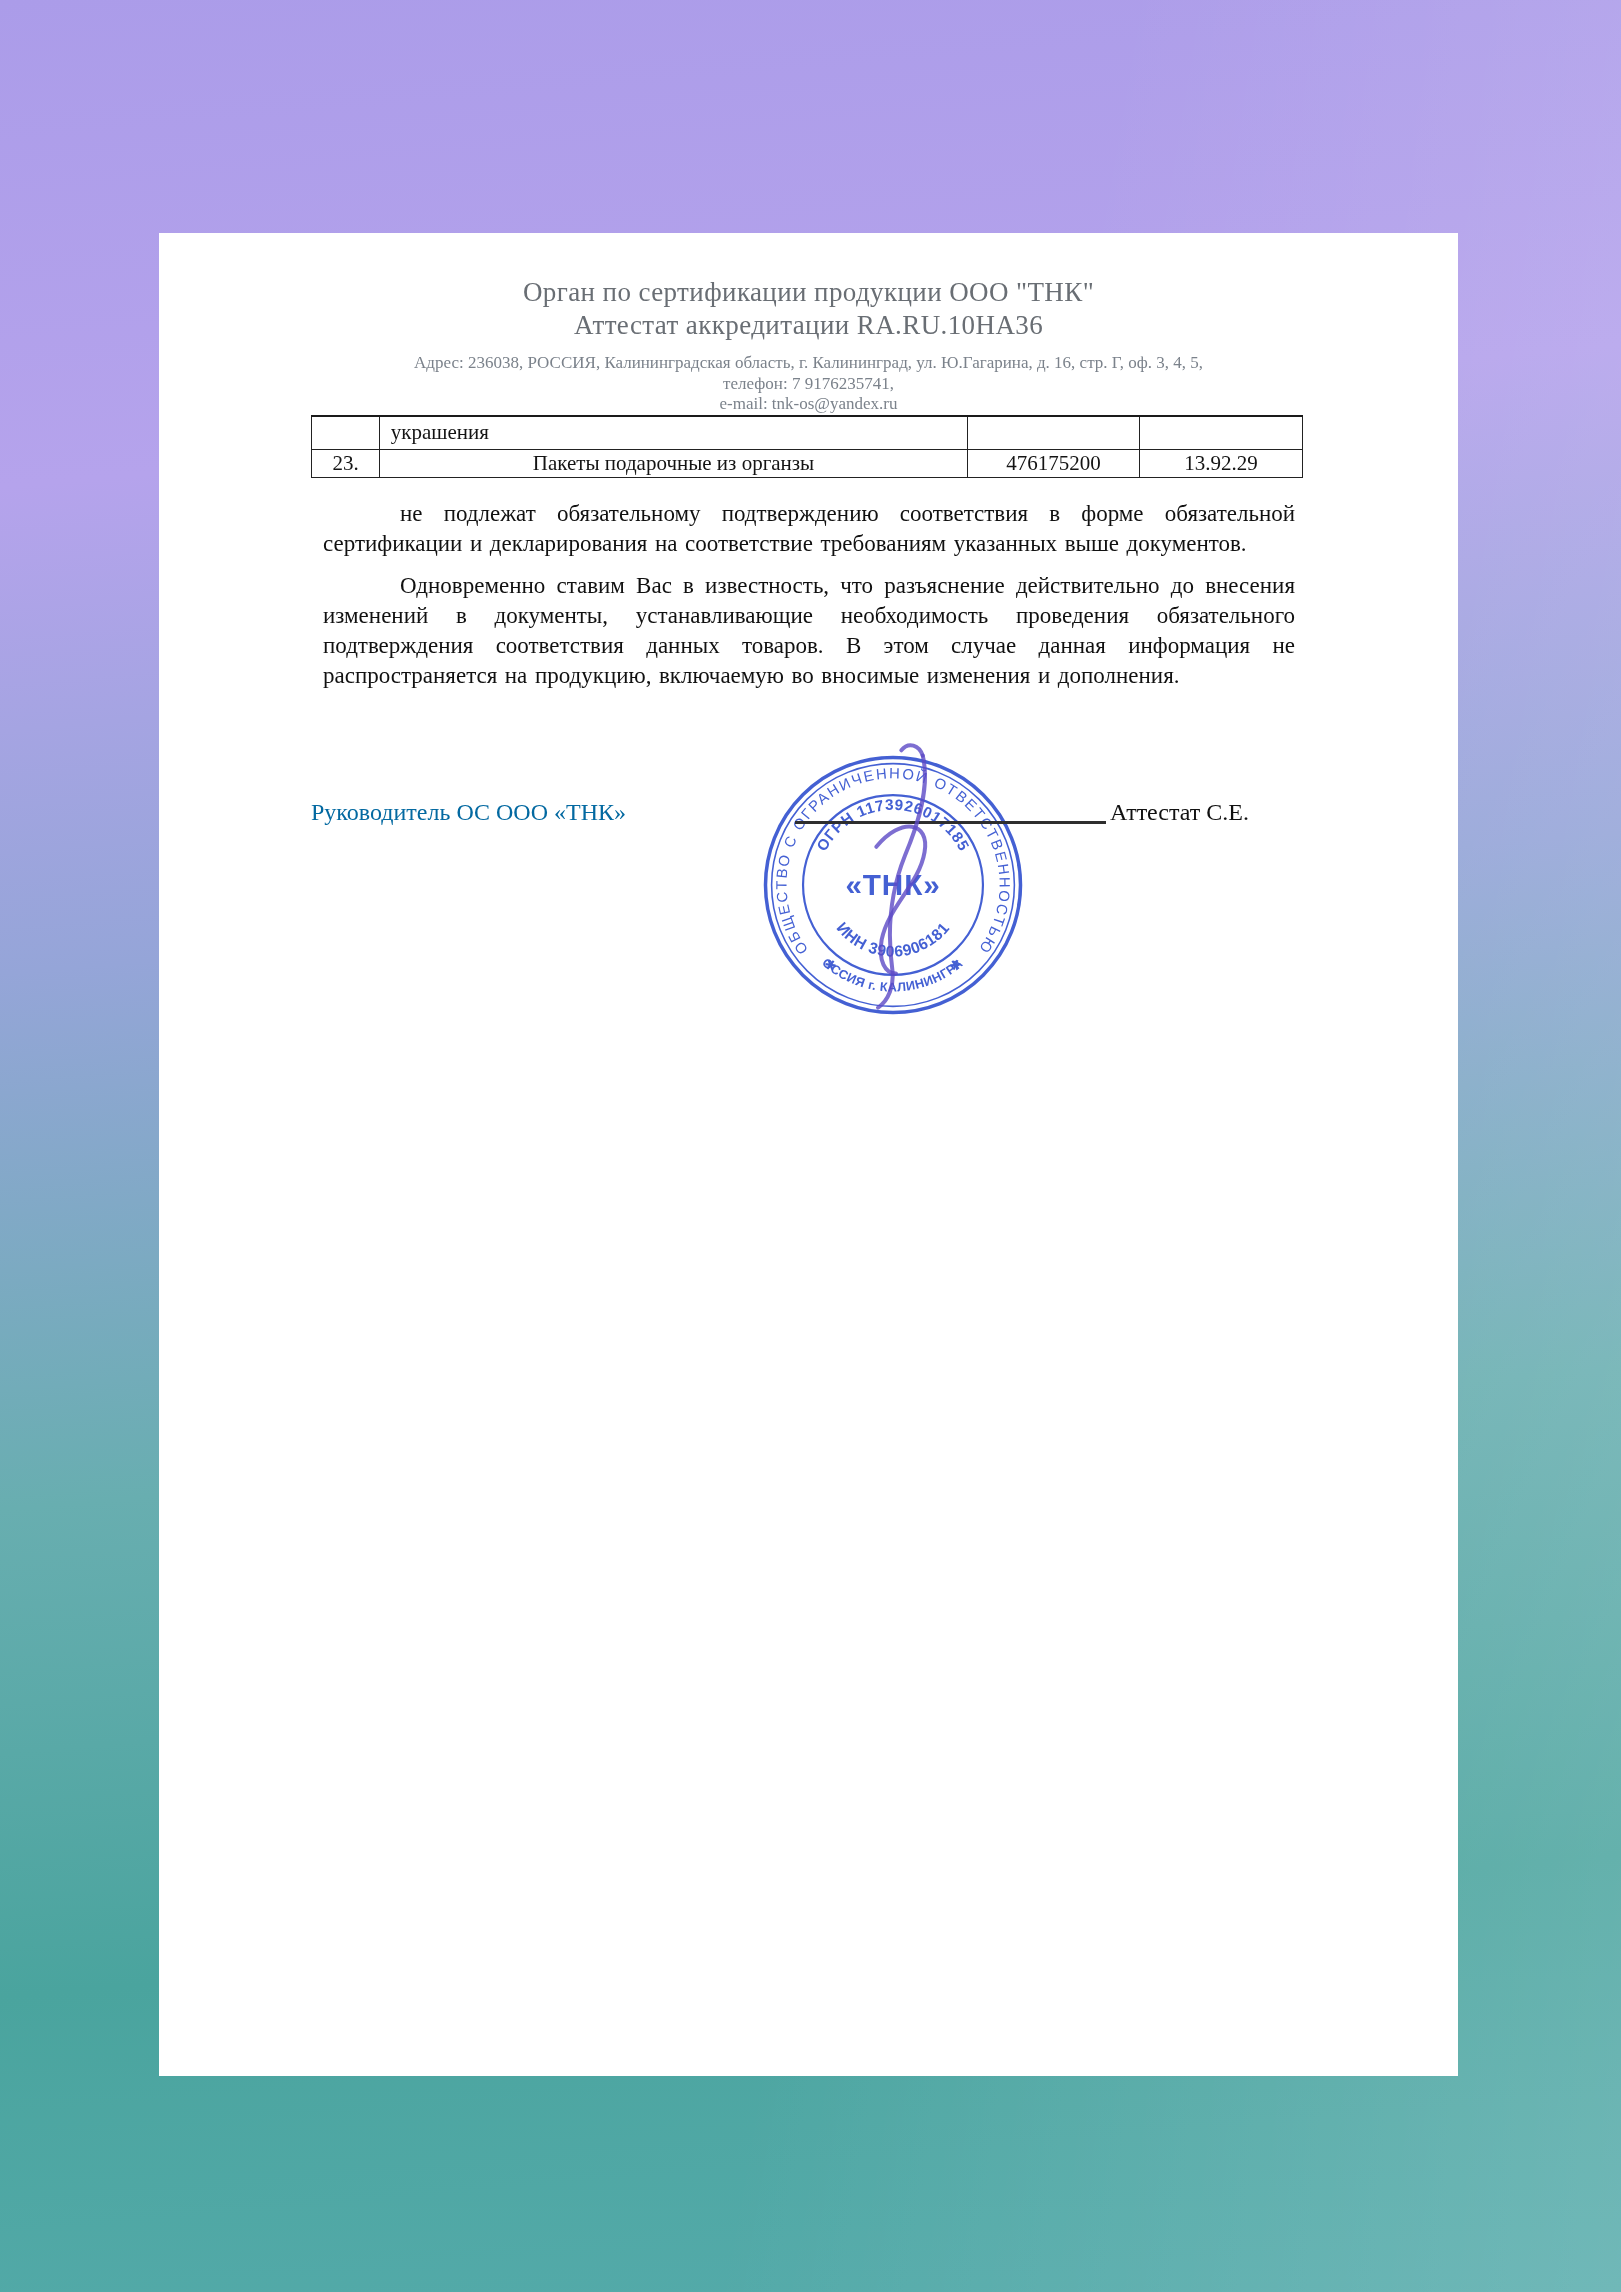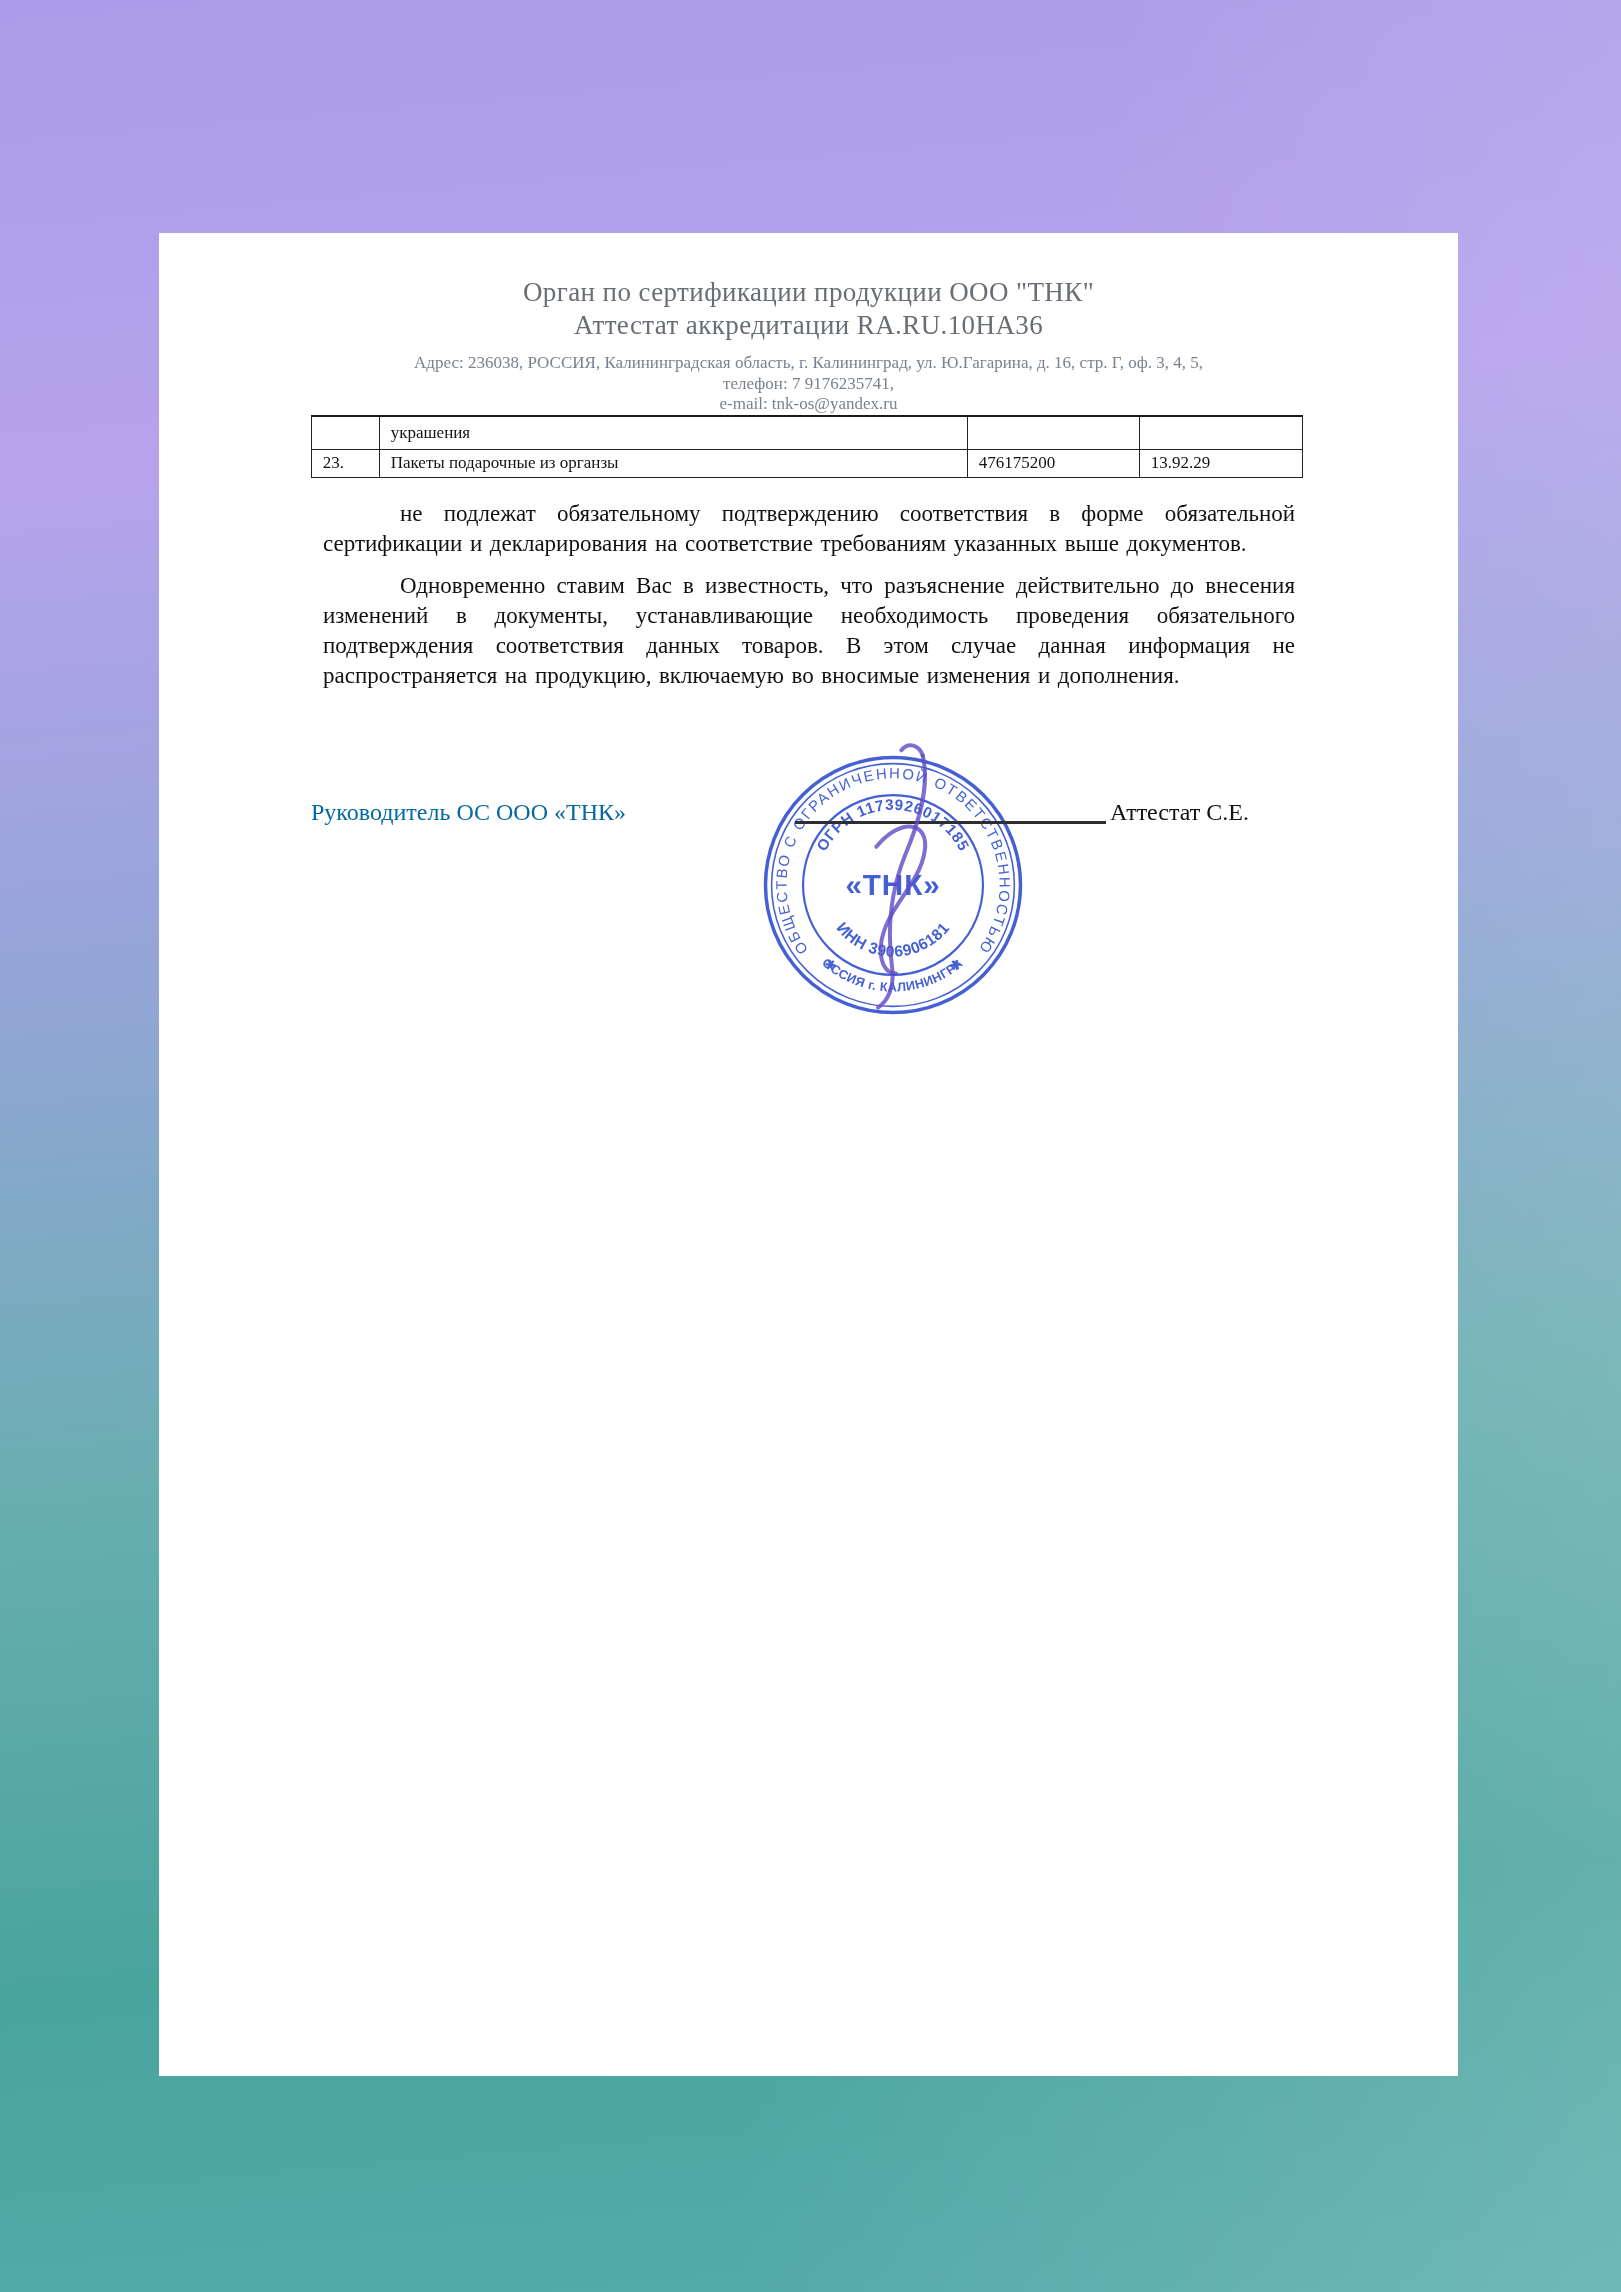--- a/index.html
+++ b/index.html
@@ -19,28 +19,28 @@
   }
   
   .doc-header{position:absolute;left:0;top:43px;width:1299px;text-align:center;}
   .t1,.t2{font-size:27px;line-height:33px;color:#696e74;letter-spacing:0.4px;}
   .addr{font-size:17px;line-height:20.6px;color:#7b828b;}
   .addr-first{margin-top:11px;}
   
   table.goods{
     position:absolute;left:152px;top:182px;width:991px;
     border-collapse:collapse;table-layout:fixed;
-    font-size:17px;color:#141414;
+    font-size:21px;color:#141414;
   }
   table.goods td{
     border:1.8px solid #222;padding:0.9px 10.7px;overflow:hidden;white-space:nowrap;
     vertical-align:middle;
   }
   table.goods tr.r1 td{border-top:2.7px solid #1a1a1a;height:30px;}
-  table.goods tr.r2 td{height:25px;}
+  table.goods tr.r2 td{height:25px;text-align:center;}
   td.c-code,td.c-okpd{padding-left:16px;}
   
   .bodytext{
     position:absolute;left:152px;top:254px;width:996px;
     font-size:23px;line-height:30px;color:#111;
     text-align:justify;
   }
   .bodytext p{margin:12px;text-indent:77px;word-spacing:1.8px;}
   
   .sig-role{position:absolute;left:152px;top:566px;font-size:24px;color:#0369a1;}

